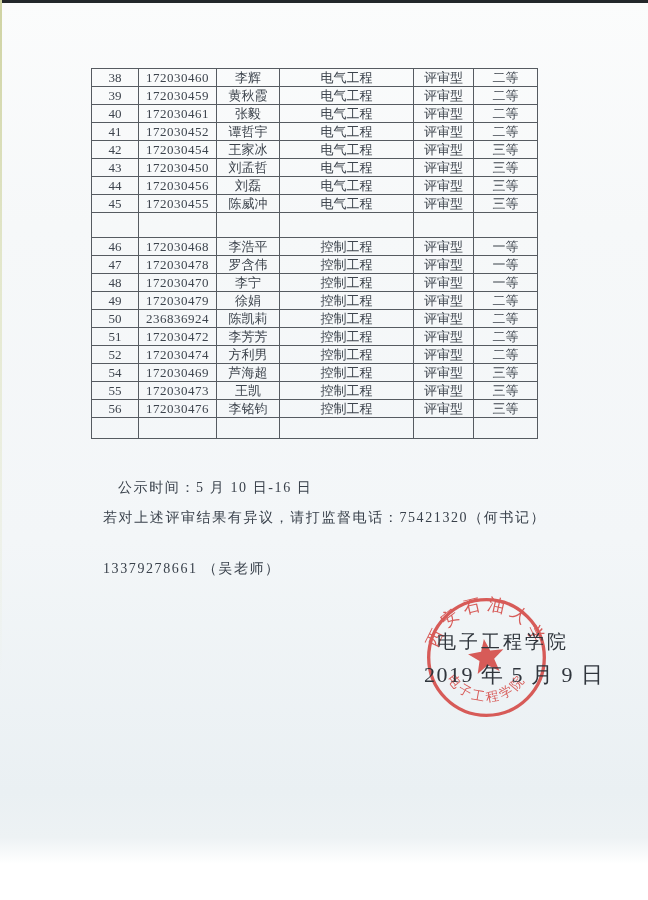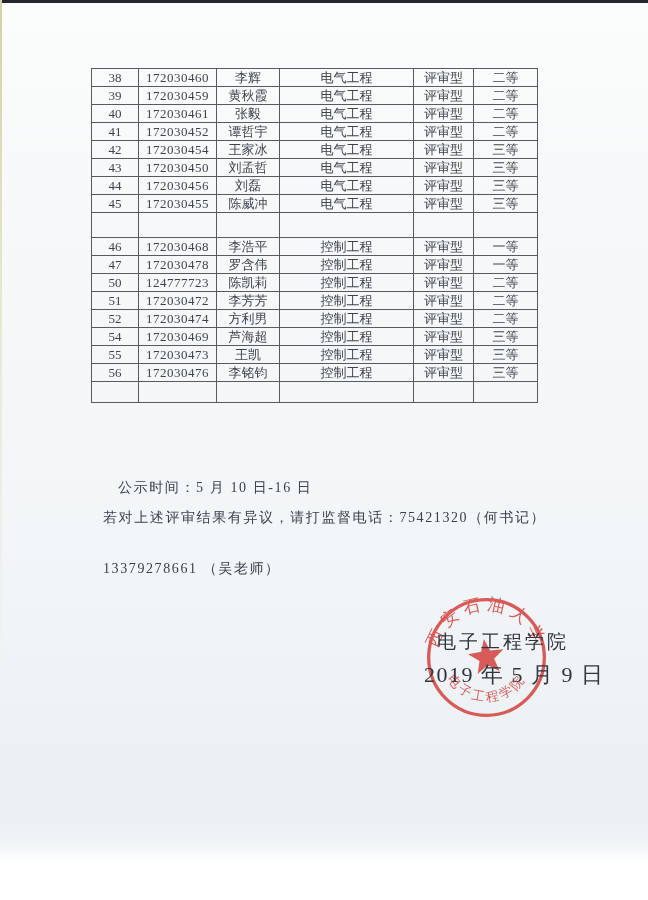--- a/index.html
+++ b/index.html
@@ -135,22 +135,38 @@
         </tr>
         <tr>
           <td class="c-no">47</td>
           <td class="c-id">172030478</td>
           <td class="c-name">罗含伟</td>
           <td class="c-major">控制工程</td>
           <td class="c-type">评审型</td>
           <td class="c-grade">一等</td>
         </tr>
         <tr>
+          <td class="c-no">48</td>
+          <td class="c-id">172030470</td>
+          <td class="c-name">李宁</td>
+          <td class="c-major">控制工程</td>
+          <td class="c-type">评审型</td>
+          <td class="c-grade">一等</td>
+        </tr>
+        <tr>
+          <td class="c-no">49</td>
+          <td class="c-id">172030479</td>
+          <td class="c-name">徐娟</td>
+          <td class="c-major">控制工程</td>
+          <td class="c-type">评审型</td>
+          <td class="c-grade">二等</td>
+        </tr>
+        <tr>
           <td class="c-no">50</td>
-          <td class="c-id">124777723</td>
+          <td class="c-id">236836924</td>
           <td class="c-name">陈凯莉</td>
           <td class="c-major">控制工程</td>
           <td class="c-type">评审型</td>
           <td class="c-grade">二等</td>
         </tr>
         <tr>
           <td class="c-no">51</td>
           <td class="c-id">172030472</td>
           <td class="c-name">李芳芳</td>
           <td class="c-major">控制工程</td>

